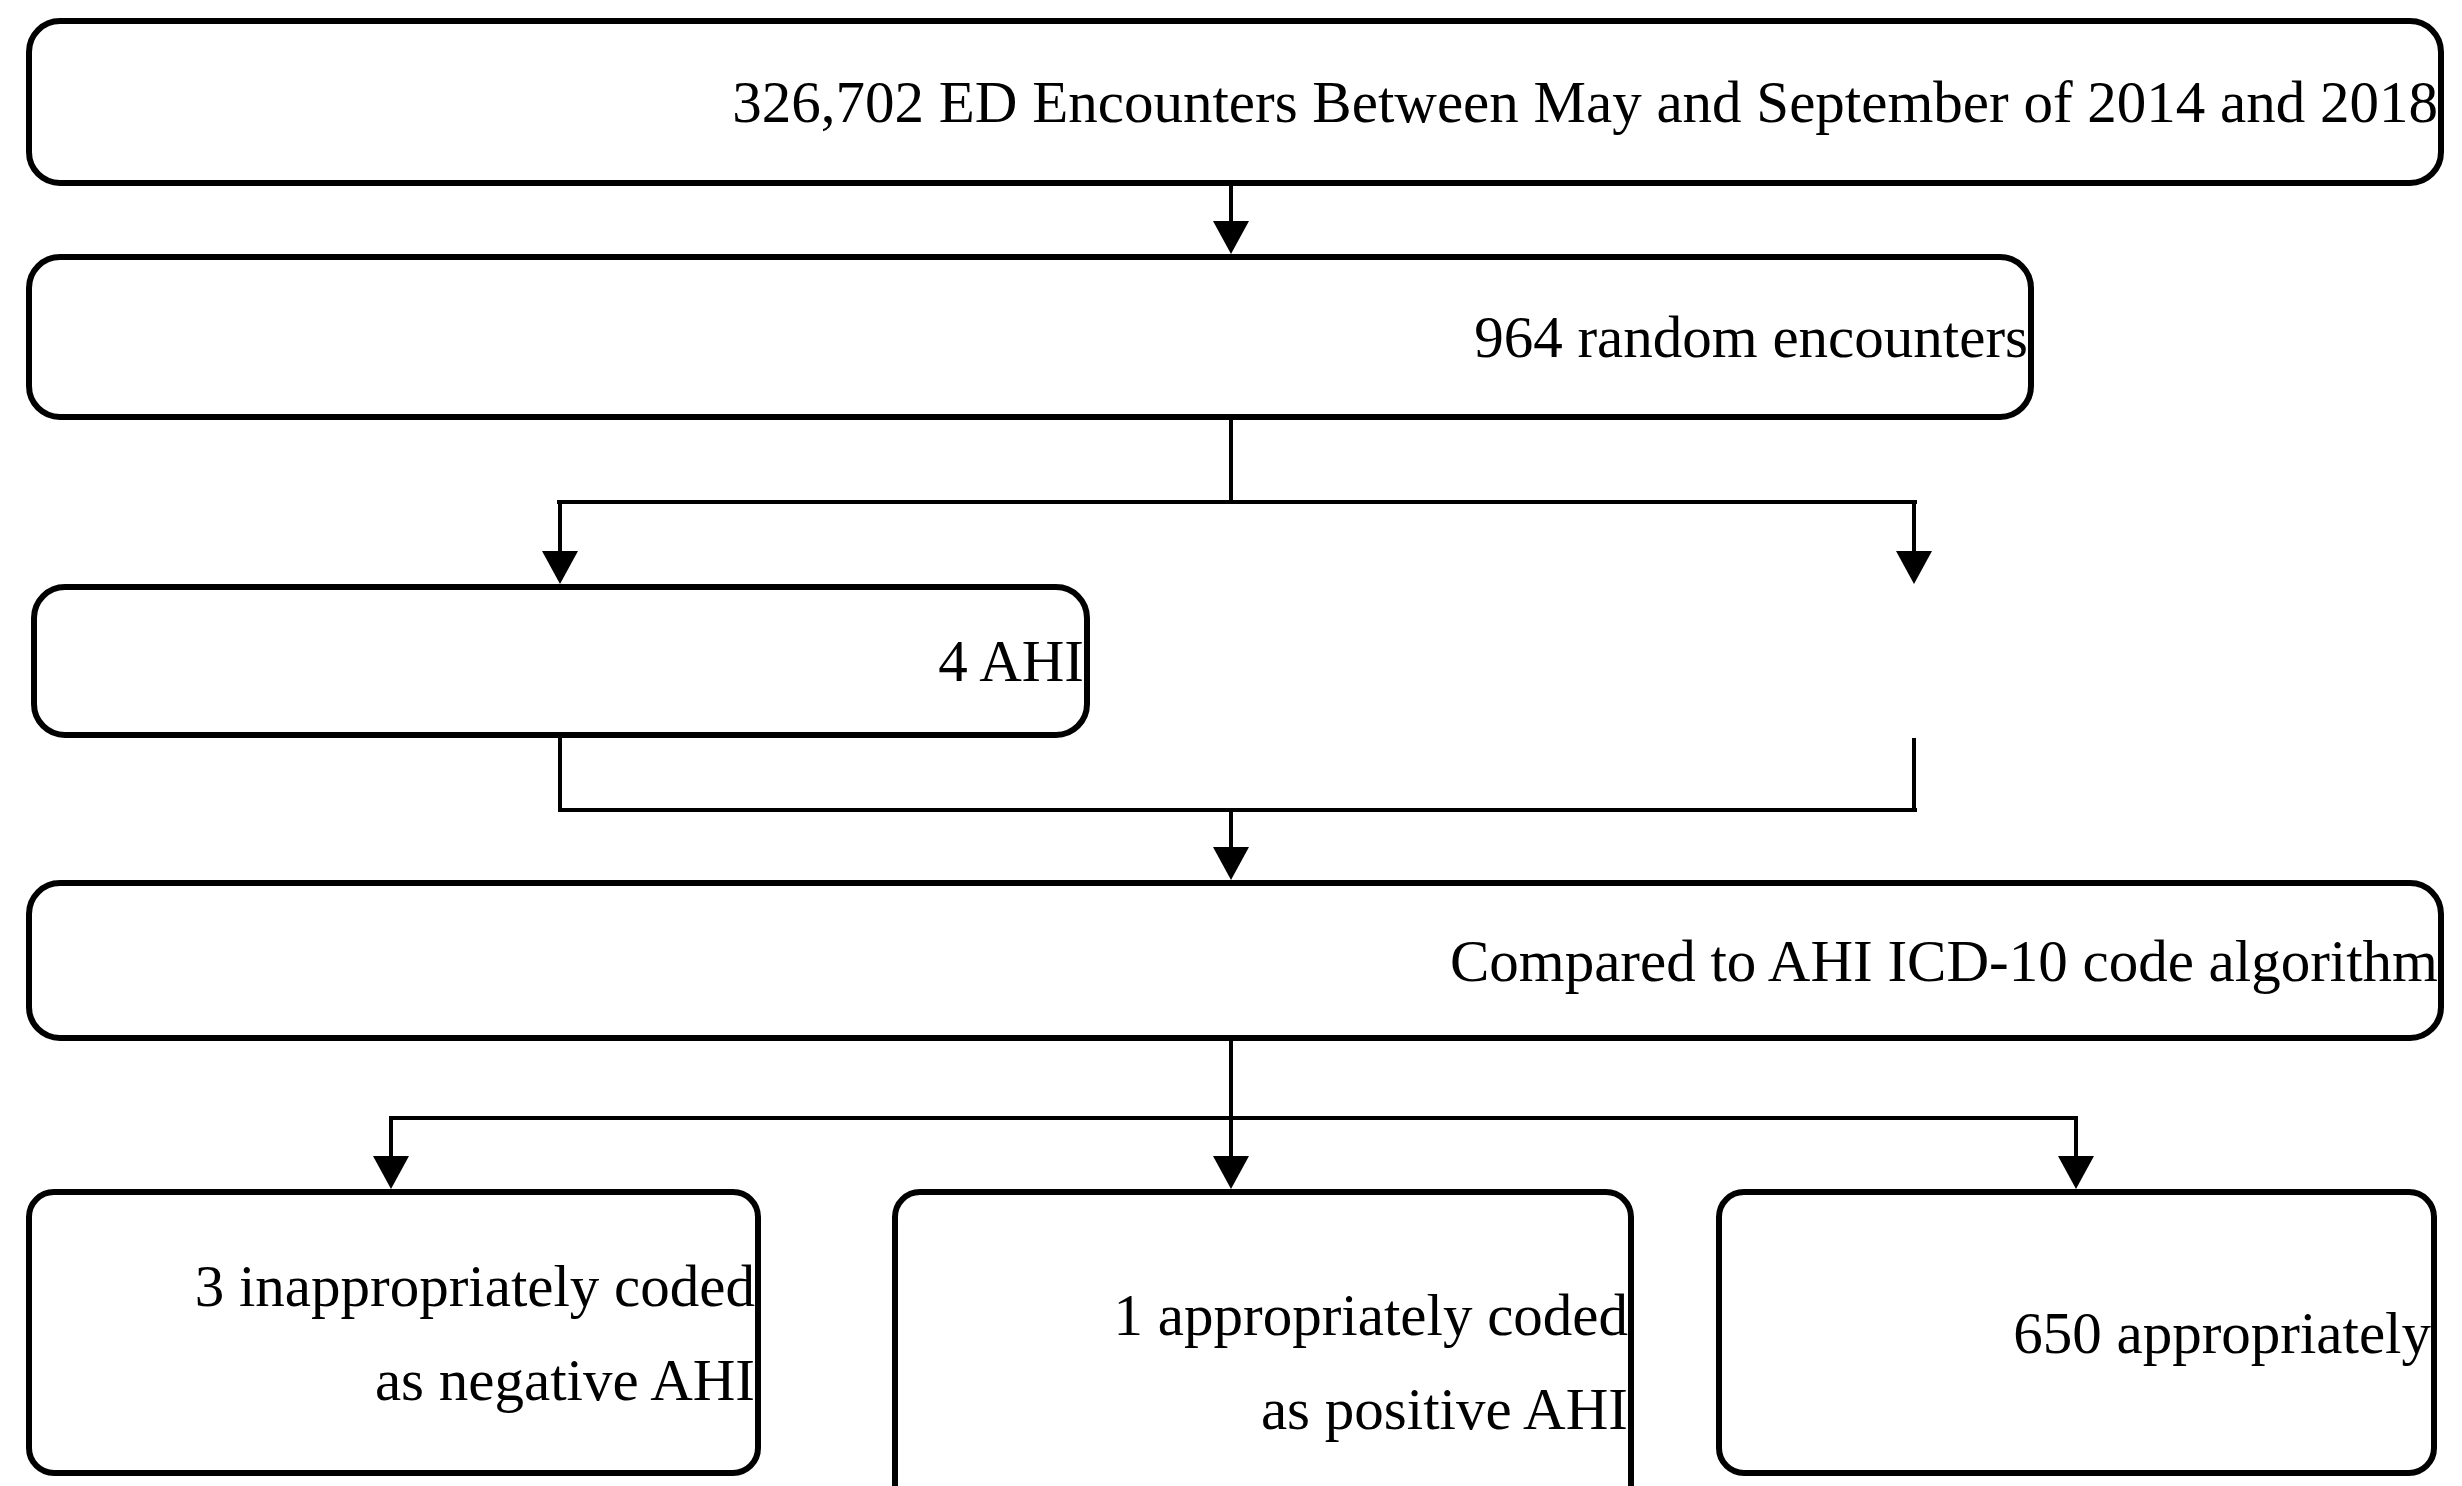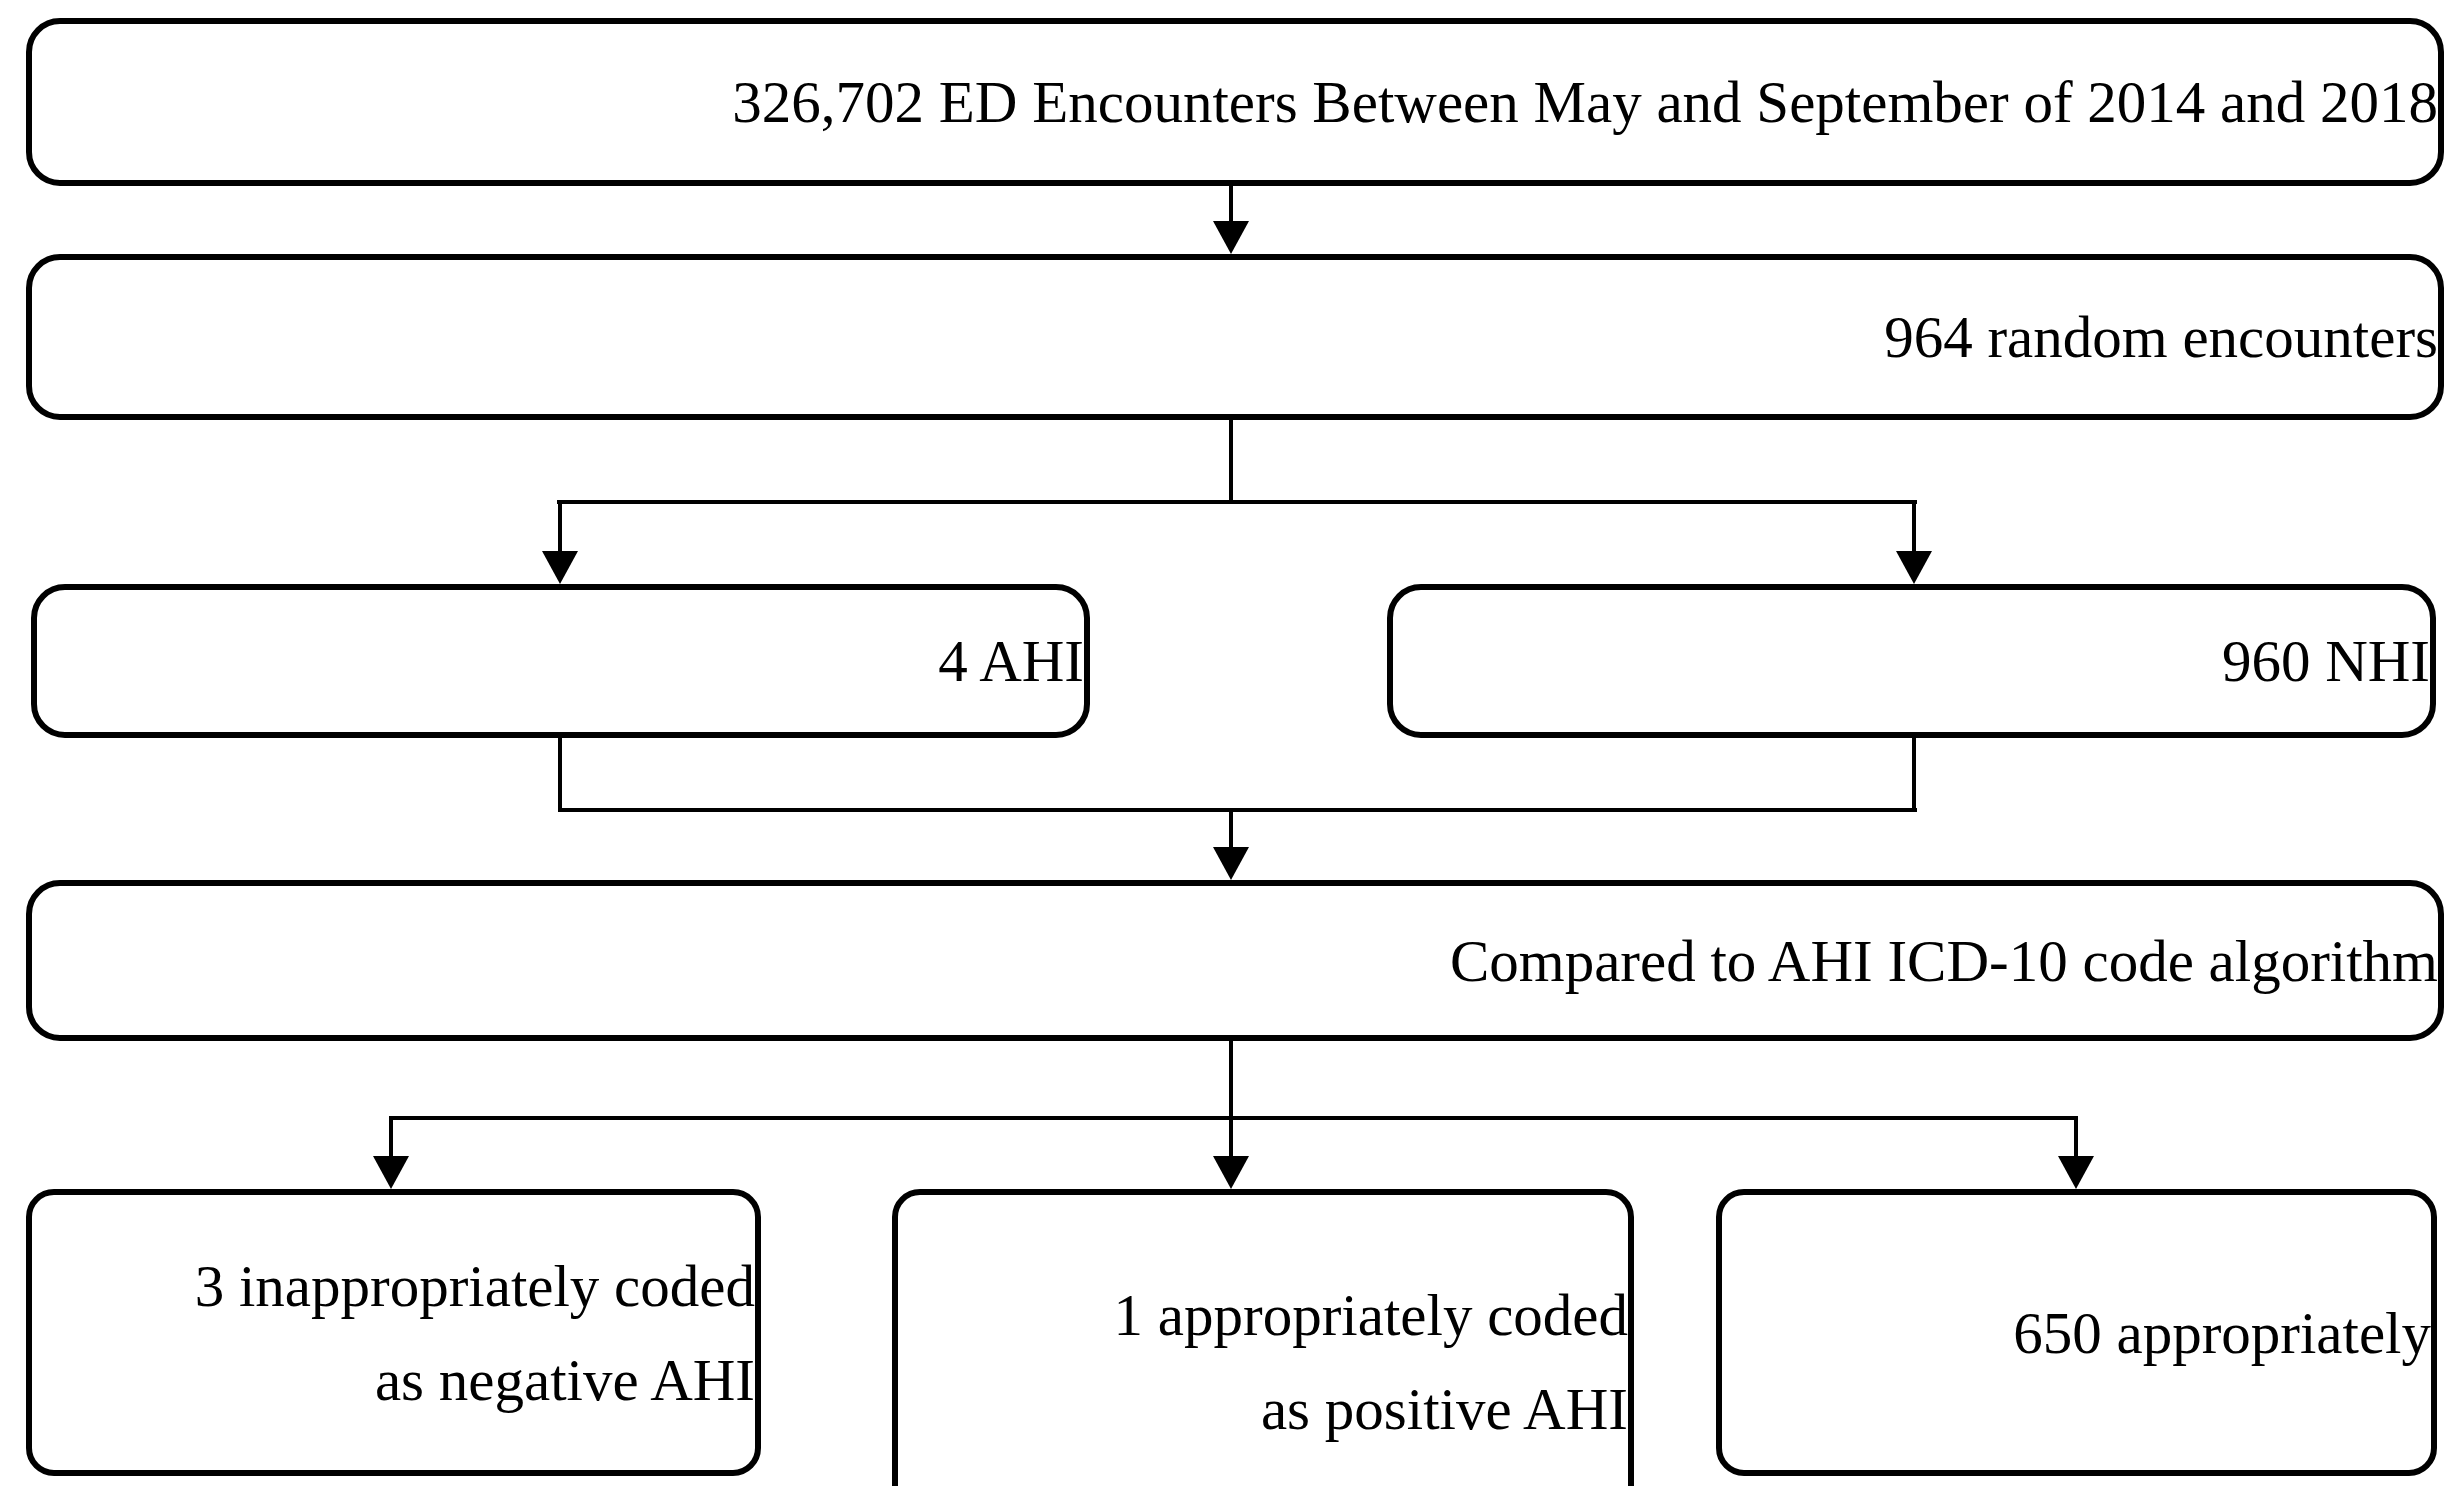--- a/index.html
+++ b/index.html
@@ -52,21 +52,21 @@
     position:absolute;
     width:0;
     height:0;
     border-left:18px solid transparent;
     border-right:18px solid transparent;
     border-top:33px solid var(--line);
     z-index:1;
   }
   
   #node-total    {left:26px;   top:17.5px;   width:2418px; height:168px;}
-  #node-random   {left:26px;   top:254px;  width:2418px; height:166px;}
+  #node-random   {left:26px;   top:254px;  width:2008px; height:166px;}
   #node-ahi      {left:31px;   top:584px;  width:1059px; height:154px;padding-left:11px;}
   #node-nhi      {left:1387px; top:584px;  width:1049px; height:154px;}
   #node-compared {left:26px;   top:880px; width:2418px; height:161px;}
   #node-neg3     {left:26px;   top:1189px; width:735px; height:287px;}
   #node-pos1     {left:892px; top:1189px; width:742px; height:345px;}
   #node-neg960   {left:1716px; top:1189px; width:721px; height:287px;}
   
   #c-total-stem    {left:1229px; top:185px;  width:4.2px;    height:38px;}
   #a-total-random  {left:1213px; top:221px;}
   #c-random-stem   {left:1229px; top:419px;  width:4.2px;    height:85px;}
@@ -108,23 +108,20 @@
   <div class="vline" id="c-random-stem"></div>
   <div class="hline" id="c-split1"></div>
   <div class="vline" id="c-split1-left"></div>
   <div class="arrowhead" id="a-ahi"></div>
   <div class="vline" id="c-split1-right"></div>
   <div class="arrowhead" id="a-nhi"></div>
 
   <div class="node" id="node-ahi">
     <span class="txt">4 AHI</span>
   </div>
-  <div class="node" id="node-nhi">
-    <span class="txt">960 NHI</span>
-  </div>
 
   <div class="vline" id="c-ahi-stem"></div>
   <div class="vline" id="c-nhi-stem"></div>
   <div class="hline" id="c-merge"></div>
   <div class="vline" id="c-merge-stem"></div>
   <div class="arrowhead" id="a-compared"></div>
 
   <div class="node" id="node-compared">
     <span class="txt">Compared to AHI ICD-10 code algorithm</span>
   </div>

